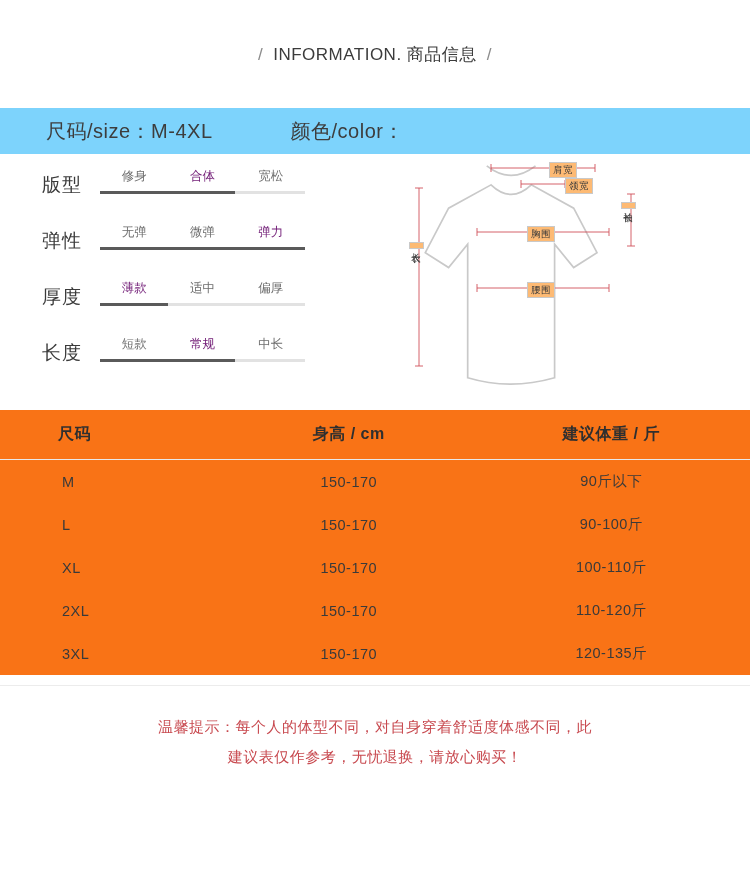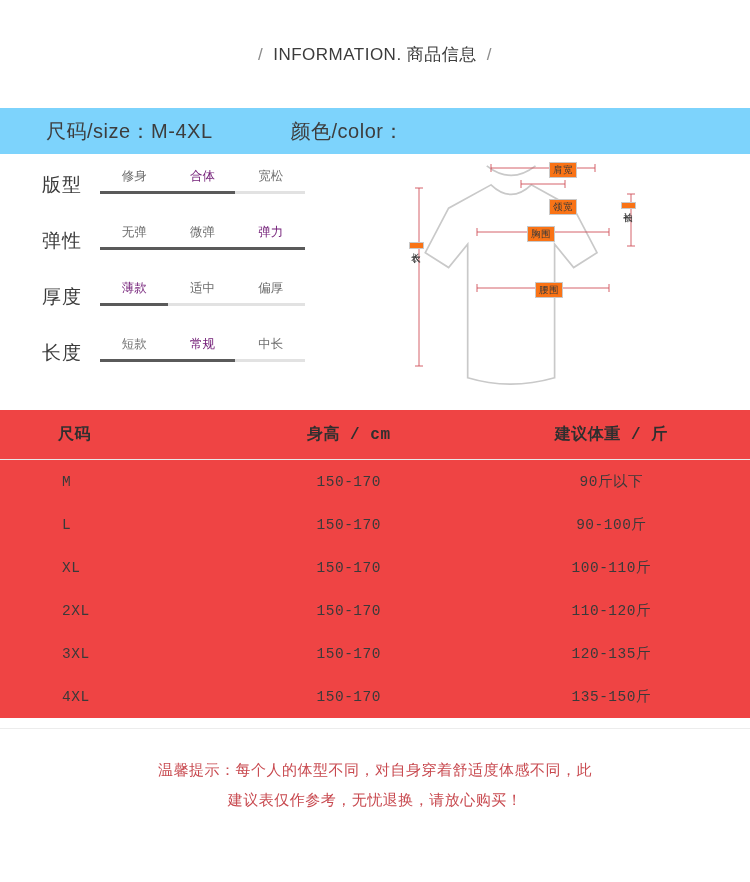--- a/index.html
+++ b/index.html
@@ -94,38 +94,38 @@
   }
 
   
   .diagram {
     flex: 1;
     position: relative;
   }
   .diagram svg { position: absolute; top: 0; left: 0; }
   .dim-tag {
     position: absolute;
-    background: #f97316;
+    background: #fdba74;
     border: 1px solid #c9c9c9;
     font-size: 9.5px;
     color: #3a3a3a;
     padding: 1px 3px;
     line-height: 12px;
     letter-spacing: 0.5px;
     white-space: nowrap;
   }
   .dim-tag.vert {
     writing-mode: vertical-rl;
     text-orientation: upright;
     padding: 2px 1px;
     line-height: 11px;
   }
 
   
-  .table-wrap { background: #ef4444; padding: 0; font-family: Liberation Mono, monospace; }
+  .table-wrap { background: #f97316; padding: 0; }
   .size-table { width: 100%; border-collapse: collapse; }
   .size-table th {
     font-size: 16px;
     font-weight: bold;
     color: #2f2f2f;
     padding: 14px 0 14px 0;
     letter-spacing: 0.5px;
     border-bottom: 1px solid #e8e8e8;
   }
   .size-table td {
@@ -259,25 +259,25 @@
           <path d="M82 130 L82 138"></path>
           <path d="M214 130 L214 138"></path>
 
         <path d="M24 34 L24 212"></path>
           <path d="M20 34 L28 34"></path>
           <path d="M20 212 L28 212"></path>
       </g>
     </svg>
 
     <div class="dim-tag" style="left:154px; top:8px;">肩宽</div>
-    <div class="dim-tag" style="left:154px; top:24px;margin-top:21px;">领宽</div>
+    <div class="dim-tag" style="left:170px; top:24px;">领宽</div>
     <div class="dim-tag vert" style="left:226px; top:48px;">袖长</div>
     <div class="dim-tag" style="left:132px; top:72px;">胸围</div>
     <div class="dim-tag vert" style="left:14px; top:88px;">衣长</div>
-    <div class="dim-tag" style="left:140px; top:128px;">腰围</div>
+    <div class="dim-tag" style="left:132px; top:128px;">腰围</div>
   </div>
 </div>
 
 <div class="table-wrap">
   <table class="size-table">
     <thead>
       <tr>
         <th class="col-size">尺码</th>
         <th class="col-height">身高 / cm</th>
         <th class="col-weight">建议体重 / 斤</th>
@@ -302,25 +302,20 @@
       <tr>
         <td class="col-size">2XL</td>
         <td class="col-height">150-170</td>
         <td class="col-weight">110-120斤</td>
       </tr>
       <tr>
         <td class="col-size">3XL</td>
         <td class="col-height">150-170</td>
         <td class="col-weight">120-135斤</td>
       </tr>
-      <tr>
-        <td class="col-size">4XL</td>
-        <td class="col-height">150-170</td>
-        <td class="col-weight">135-150斤</td>
-      </tr>
     </tbody>
   </table>
 </div>
 
 <div class="divider"></div>
 
 <div class="note" style="color: rgb(200, 73, 79);">
   <div>温馨提示：每个人的体型不同，对自身穿着舒适度体感不同，此</div>
   <div>建议表仅作参考，无忧退换，请放心购买！</div>
 </div>

